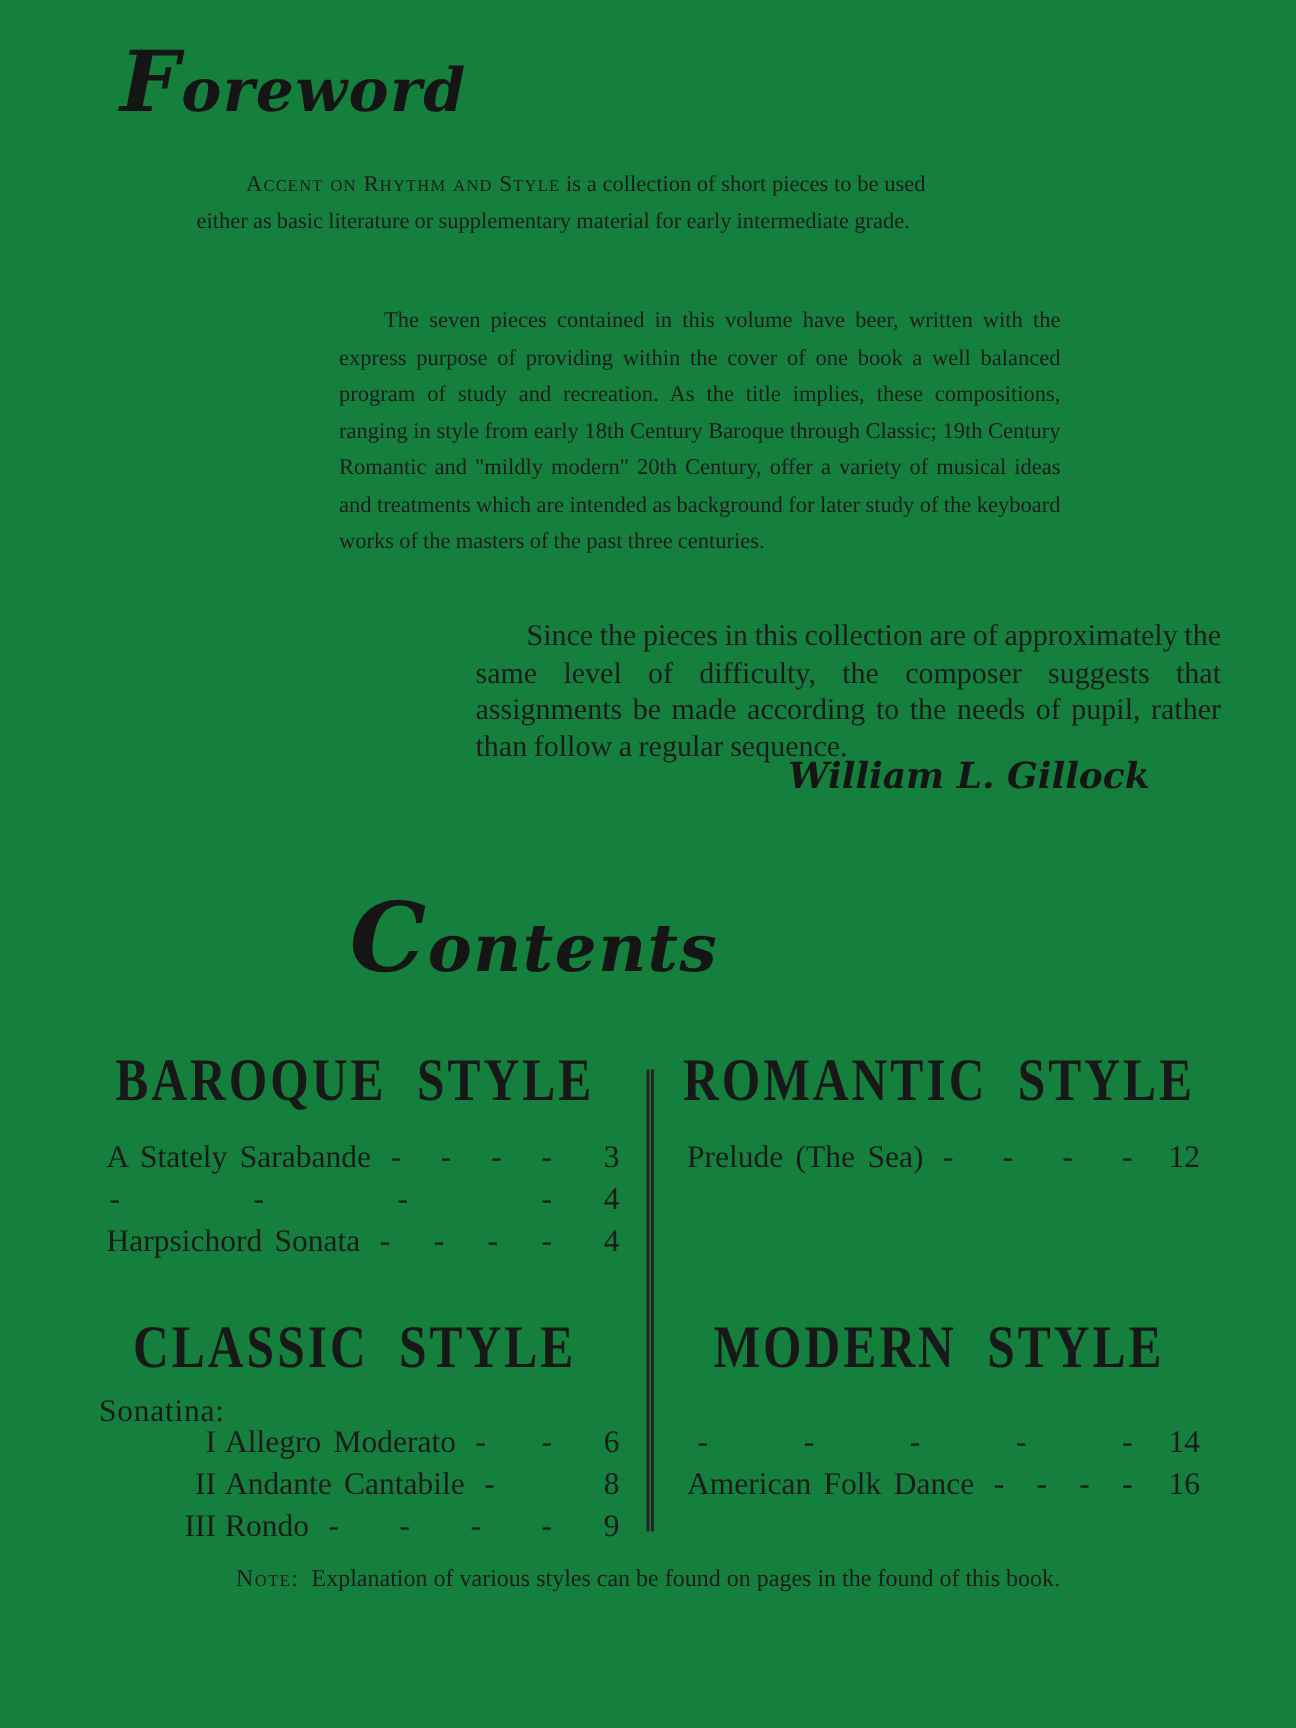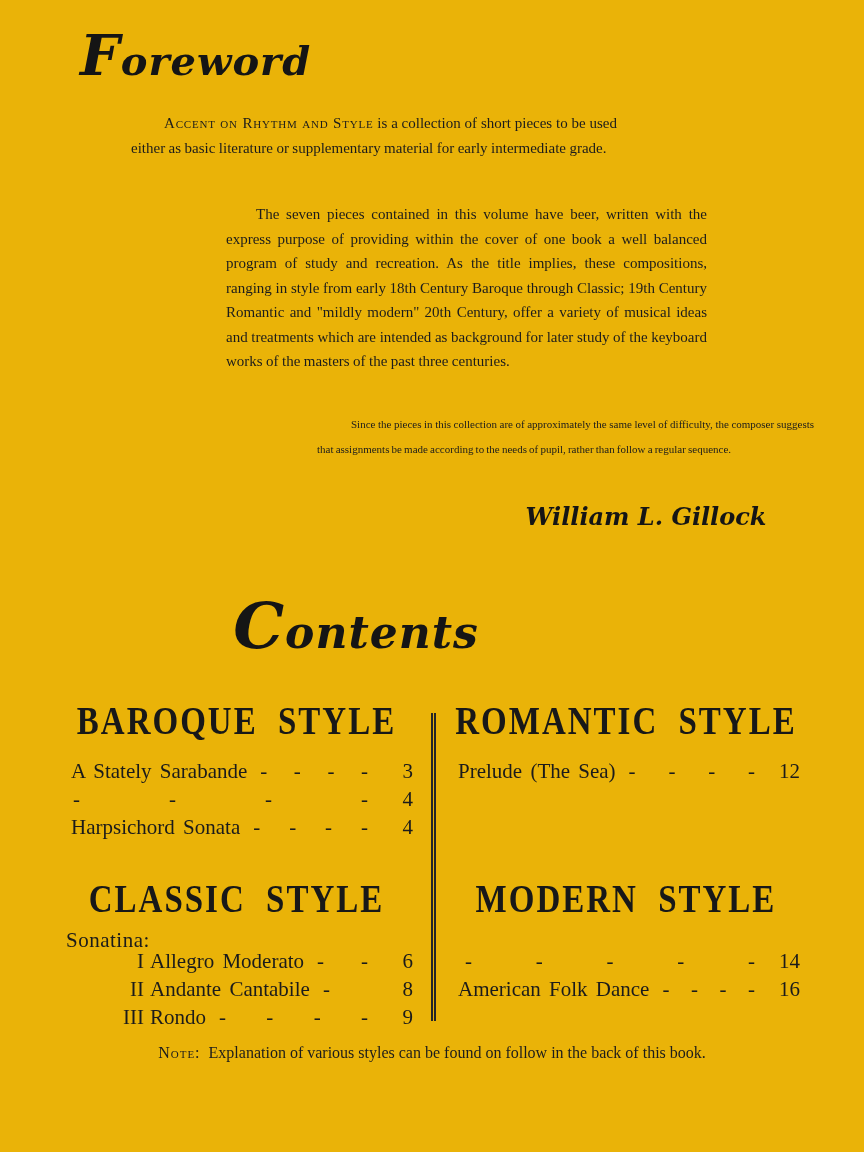--- a/index.html
+++ b/index.html
@@ -3,21 +3,21 @@
 <meta charset="utf-8">
 <style>
   * { margin: 0; padding: 0; box-sizing: border-box; }
   html, body { width: 864px; height: 1152px; overflow: hidden; }
   body { background: #e9e9e7; }
 
   .page {
     position: relative;
     width: 864px;
     height: 1152px;
-    background: #eab308;
+    background: #15803d;
     color: #1b1b1b;
     font-family: "Liberation Serif", serif;
   }
 
   
   .script {
     font-family: "DejaVu Serif", serif;
     font-style: italic;
     font-weight: 700;
     color: #151515;
@@ -44,21 +44,21 @@
     position: absolute;
     font-size: 15px;
     line-height: 24.5px;
     text-align: justify;
     word-spacing: -0.3px;
     color: #1c1c1c;
   }
   .p1 { left: 131px; top: 111px; width: 486px; text-indent: 33px; }
   .p2 { left: 226px; top: 202px; width: 481px; text-indent: 30px; }
   .p3 { left: 317px; top: 412px; width: 497px; text-indent: 34px;
-        font-size: 11px; word-spacing: -0.6px; }
+        font-size: 20px; word-spacing: -0.6px; }
 
   .smallcaps { font-variant: small-caps; letter-spacing: 0.8px; }
 
   .signature {
     position: absolute;
     left: 515px; top: 502px; width: 262px;
     text-align: center;
     font-size: 24px;
   }
 
@@ -207,16 +207,16 @@
       <span class="toc-page">14</span>
     </div>
     <div class="toc-row">
       <span class="toc-title">American Folk Dance</span>
       <span class="toc-leader">- - - -</span>
       <span class="toc-page">16</span>
     </div>
   </div>
 
   <div class="note-line">
-    <span class="note-label">Note:</span><span class="note-text">Explanation of various styles can be found on follow in the back of this book.</span>
+    <span class="note-label">Note:</span><span class="note-text">Explanation of various styles can be found on pages in the found of this book.</span>
   </div>
 
 </div>
 
 </body></html>

